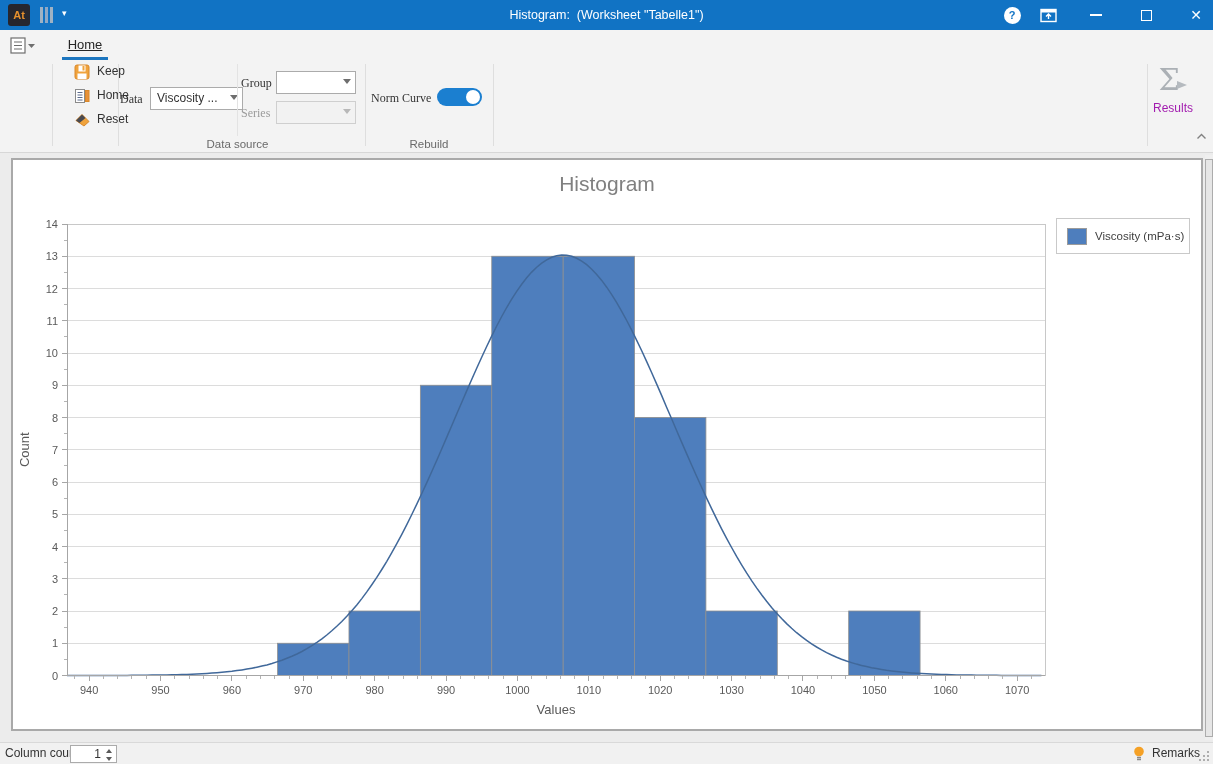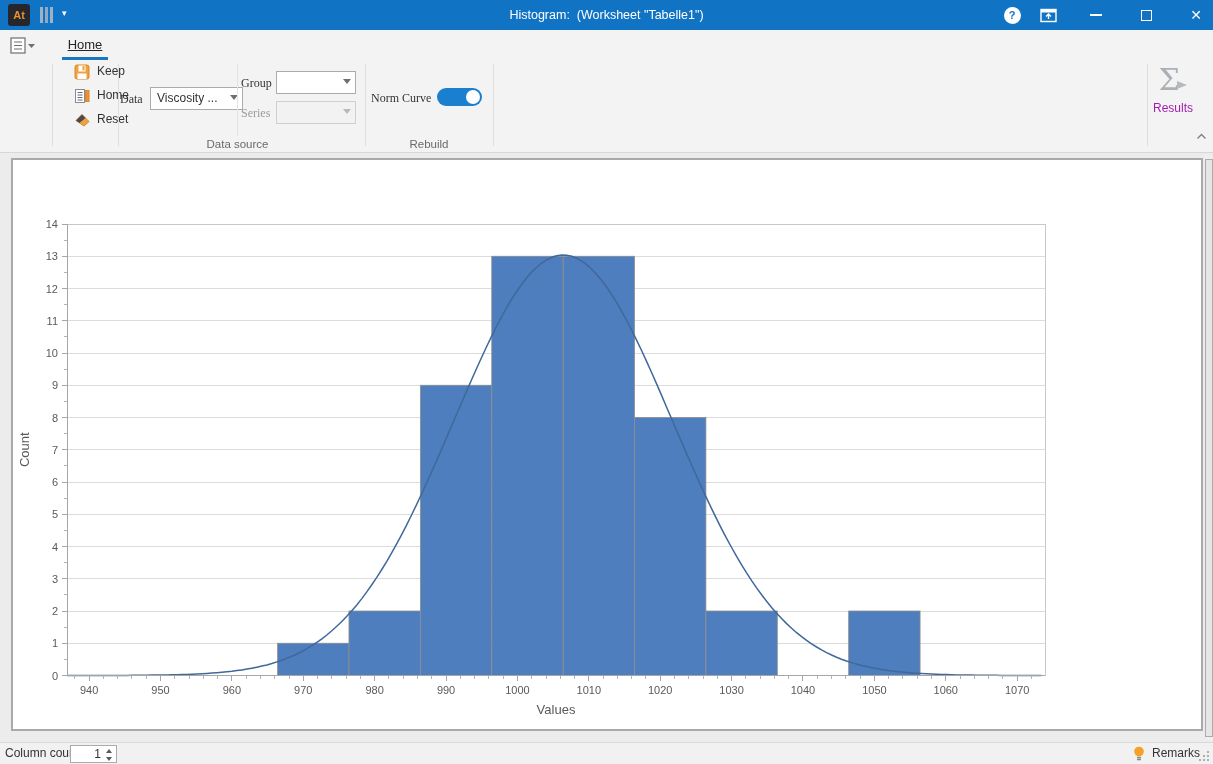--- a/index.html
+++ b/index.html
@@ -180,20 +180,21 @@
   </div>
   <div class="collapse-chevron">
     <svg width="11" height="7" viewBox="0 0 11 7">
       <path d="M1.5 5.5 L5.5 1.5 L9.5 5.5" fill="none" stroke="#808080" stroke-width="1.4"></path>
     </svg>
   </div>
 </div>
 
 <div class="content">
   <div class="page">
+    <div class="chart-title">Histogram</div>
     <svg id="chart-svg" width="1188" height="569">
         <line x1="54" x2="1032" y1="483.25" y2="483.25" stroke="#dcdcdc" stroke-width="1" shape-rendering="crispEdges"></line>
         <line x1="54" x2="1032" y1="451" y2="451" stroke="#dcdcdc" stroke-width="1" shape-rendering="crispEdges"></line>
         <line x1="54" x2="1032" y1="418.75" y2="418.75" stroke="#dcdcdc" stroke-width="1" shape-rendering="crispEdges"></line>
         <line x1="54" x2="1032" y1="386.5" y2="386.5" stroke="#dcdcdc" stroke-width="1" shape-rendering="crispEdges"></line>
         <line x1="54" x2="1032" y1="354.25" y2="354.25" stroke="#dcdcdc" stroke-width="1" shape-rendering="crispEdges"></line>
         <line x1="54" x2="1032" y1="322" y2="322" stroke="#dcdcdc" stroke-width="1" shape-rendering="crispEdges"></line>
         <line x1="54" x2="1032" y1="289.75" y2="289.75" stroke="#dcdcdc" stroke-width="1" shape-rendering="crispEdges"></line>
         <line x1="54" x2="1032" y1="257.5" y2="257.5" stroke="#dcdcdc" stroke-width="1" shape-rendering="crispEdges"></line>
         <line x1="54" x2="1032" y1="225.25" y2="225.25" stroke="#dcdcdc" stroke-width="1" shape-rendering="crispEdges"></line>
@@ -336,20 +337,24 @@
         <line x1="904.2175182481747" x2="904.2175182481747" y1="515.5" y2="518.5" stroke="#b4b4b4" shape-rendering="crispEdges"></line>
         <line x1="918.4948905109484" x2="918.4948905109484" y1="515.5" y2="518.5" stroke="#b4b4b4" shape-rendering="crispEdges"></line>
         <line x1="947.0496350364957" x2="947.0496350364957" y1="515.5" y2="518.5" stroke="#b4b4b4" shape-rendering="crispEdges"></line>
         <line x1="961.3270072992694" x2="961.3270072992694" y1="515.5" y2="518.5" stroke="#b4b4b4" shape-rendering="crispEdges"></line>
         <line x1="975.6043795620432" x2="975.6043795620432" y1="515.5" y2="518.5" stroke="#b4b4b4" shape-rendering="crispEdges"></line>
         <line x1="989.8817518248169" x2="989.8817518248169" y1="515.5" y2="518.5" stroke="#b4b4b4" shape-rendering="crispEdges"></line>
         <line x1="1018.4364963503643" x2="1018.4364963503643" y1="515.5" y2="518.5" stroke="#b4b4b4" shape-rendering="crispEdges"></line>
         <text x="543" y="553.5" text-anchor="middle" fill="#595959" font-size="13">Values</text>
         <text x="16" y="289.75" text-anchor="middle" fill="#595959" font-size="13" transform="rotate(-90 16 289.75)">Count</text>
       </svg>
+    <div class="legend">
+      <div class="sw" style="background: rgb(78, 126, 189);"></div>
+      <div class="lg-lbl">Viscosity (mPa·s)</div>
+    </div>
   </div>
   <div class="vscroll">
     <div class="thumb"></div>
   </div>
 </div>
 
 <div class="statusbar">
   <div class="sb-lbl" style="left:5px">Column count</div>
   <div class="spinner">
     <div class="val">1</div>

